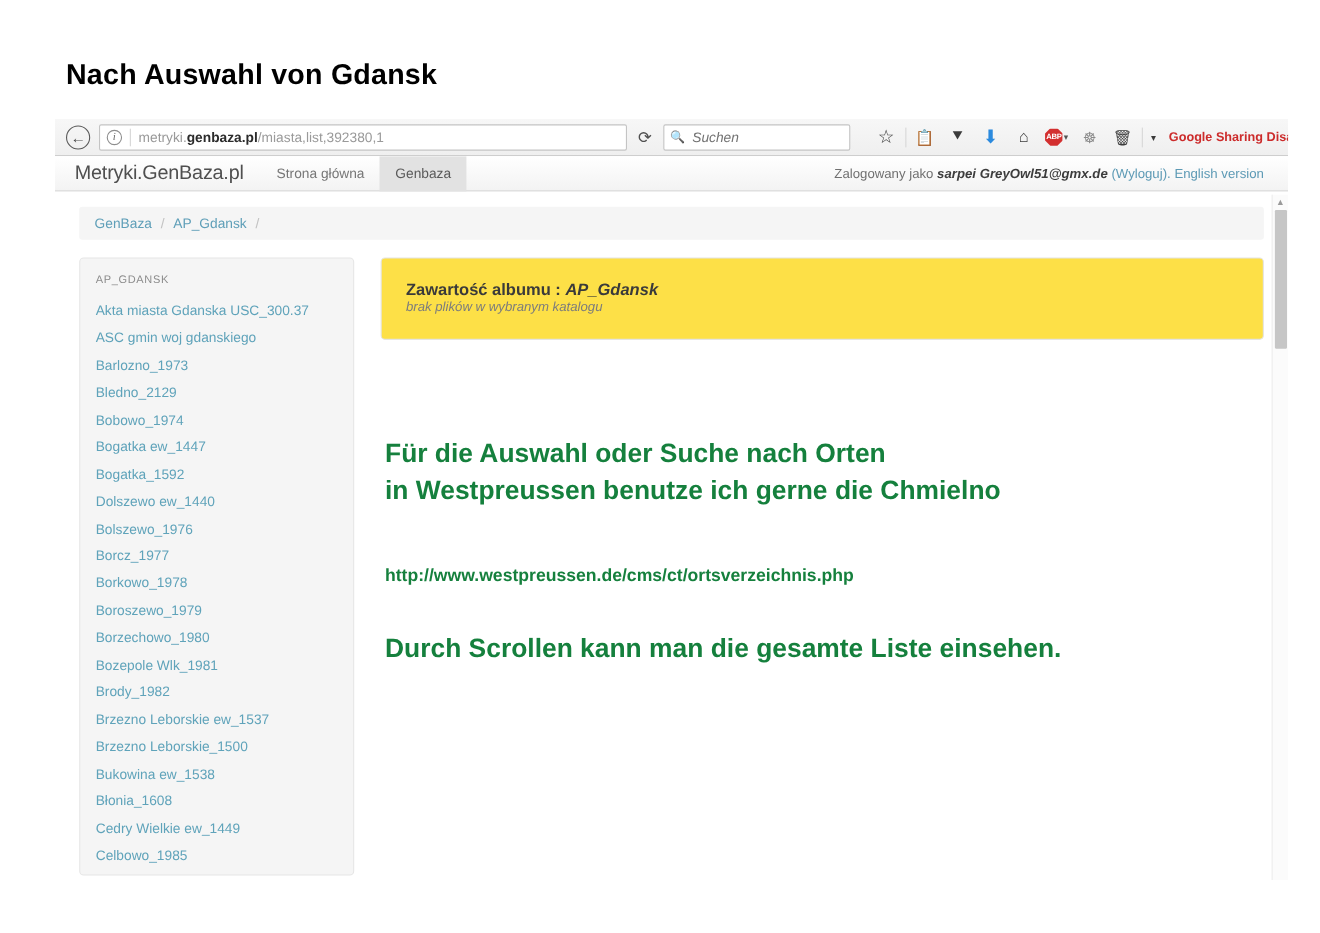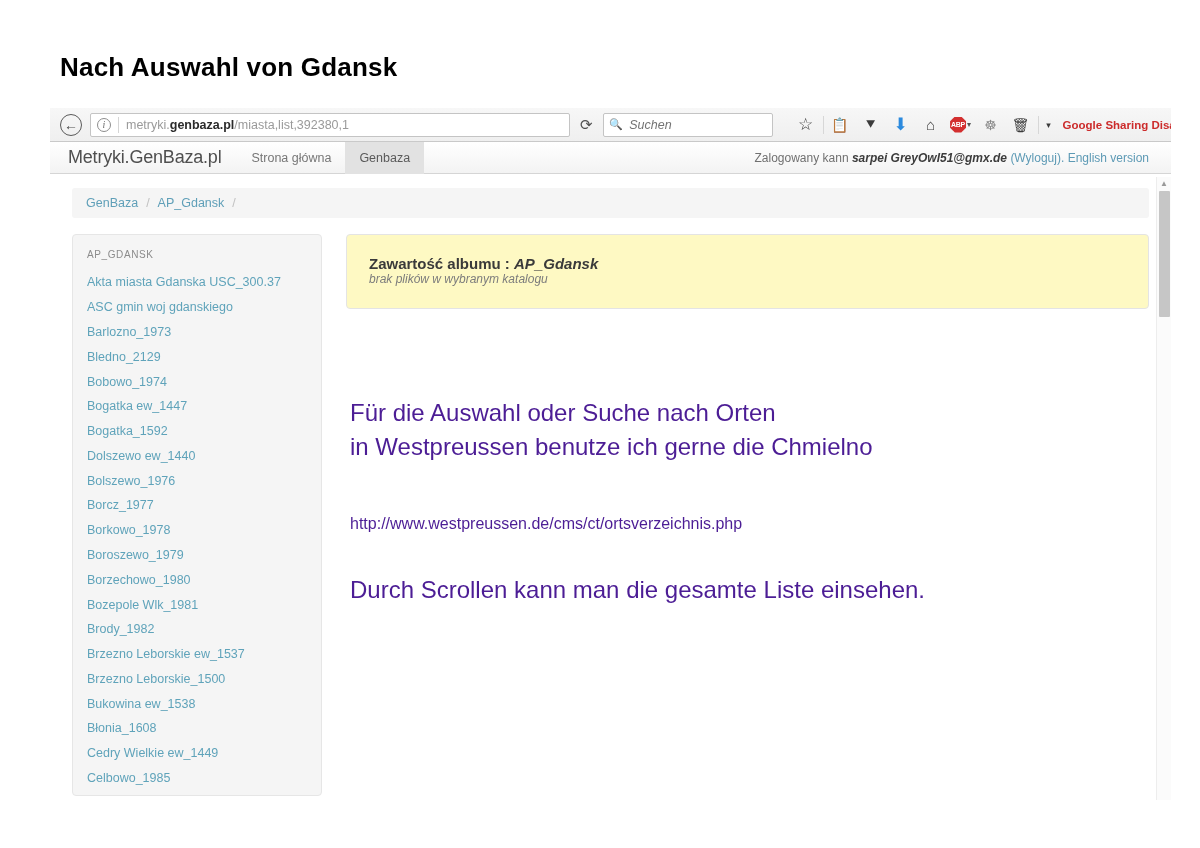--- a/index.html
+++ b/index.html
@@ -231,21 +231,21 @@
   .sidebar-item {
     display: block;
     font-size: 12.5px;
     color: #5fa3ba;
     padding: 5.4px 14px;
     white-space: nowrap;
     text-decoration: none;
   }
   .content { flex: 1 1 auto; min-width: 0; }
   .card {
-    background: #fef9c3;
+    background: #fde047;
     border: 1px solid #e4e4e4;
     border-radius: 4px;
     padding: 20px 22px 22px 22px;
   }
   .card-title {
     font-size: 15px;
     font-weight: bold;
     color: #3a3a3a;
   }
   .card-title i { font-style: italic; }
@@ -254,22 +254,22 @@
     font-style: italic;
     color: #7c7c7c;
   }
 
   
   .overlay {
     position: absolute;
     left: 350px;
     top: 396px;
     width: 800px;
-    color: #4c1d95;
-    font-weight: normal;
+    color: #15803d;
+    font-weight: bold;
   }
   .ov-line { font-size: 24px; line-height: 34px; white-space: nowrap; }
   .ov-url { font-size: 16px; line-height: 34px; margin-top: 43px; white-space: nowrap; }
   .ov-last { font-size: 24px; line-height: 34px; margin-top: 32px; white-space: nowrap; }
 
   
   .scrollbar {
     position: absolute;
     right: 0; top: 35px;
     width: 15px;
@@ -337,21 +337,21 @@
     </div>
   </div>
 
   <div class="page">
 
     <div class="site-header">
       <div class="brand">Metryki.GenBaza.pl</div>
       <div class="nav-link">Strona główna</div>
       <div class="nav-link active">Genbaza</div>
       <div class="header-right">
-        <span>Zalogowany kann</span>&nbsp;<b>sarpei GreyOwl51@gmx.de</b>&nbsp;<a href="#">(Wyloguj).</a>&nbsp;<a href="#">English version</a>
+        <span>Zalogowany jako</span>&nbsp;<b>sarpei GreyOwl51@gmx.de</b>&nbsp;<a href="#">(Wyloguj).</a>&nbsp;<a href="#">English version</a>
       </div>
     </div>
 
     <div class="breadcrumb-wrap">
       <div class="breadcrumb">
         <a href="#">GenBaza</a>
         <span class="sep">/</span>
         <a href="#">AP_Gdansk</a>
         <span class="sep">/</span>
       </div>

